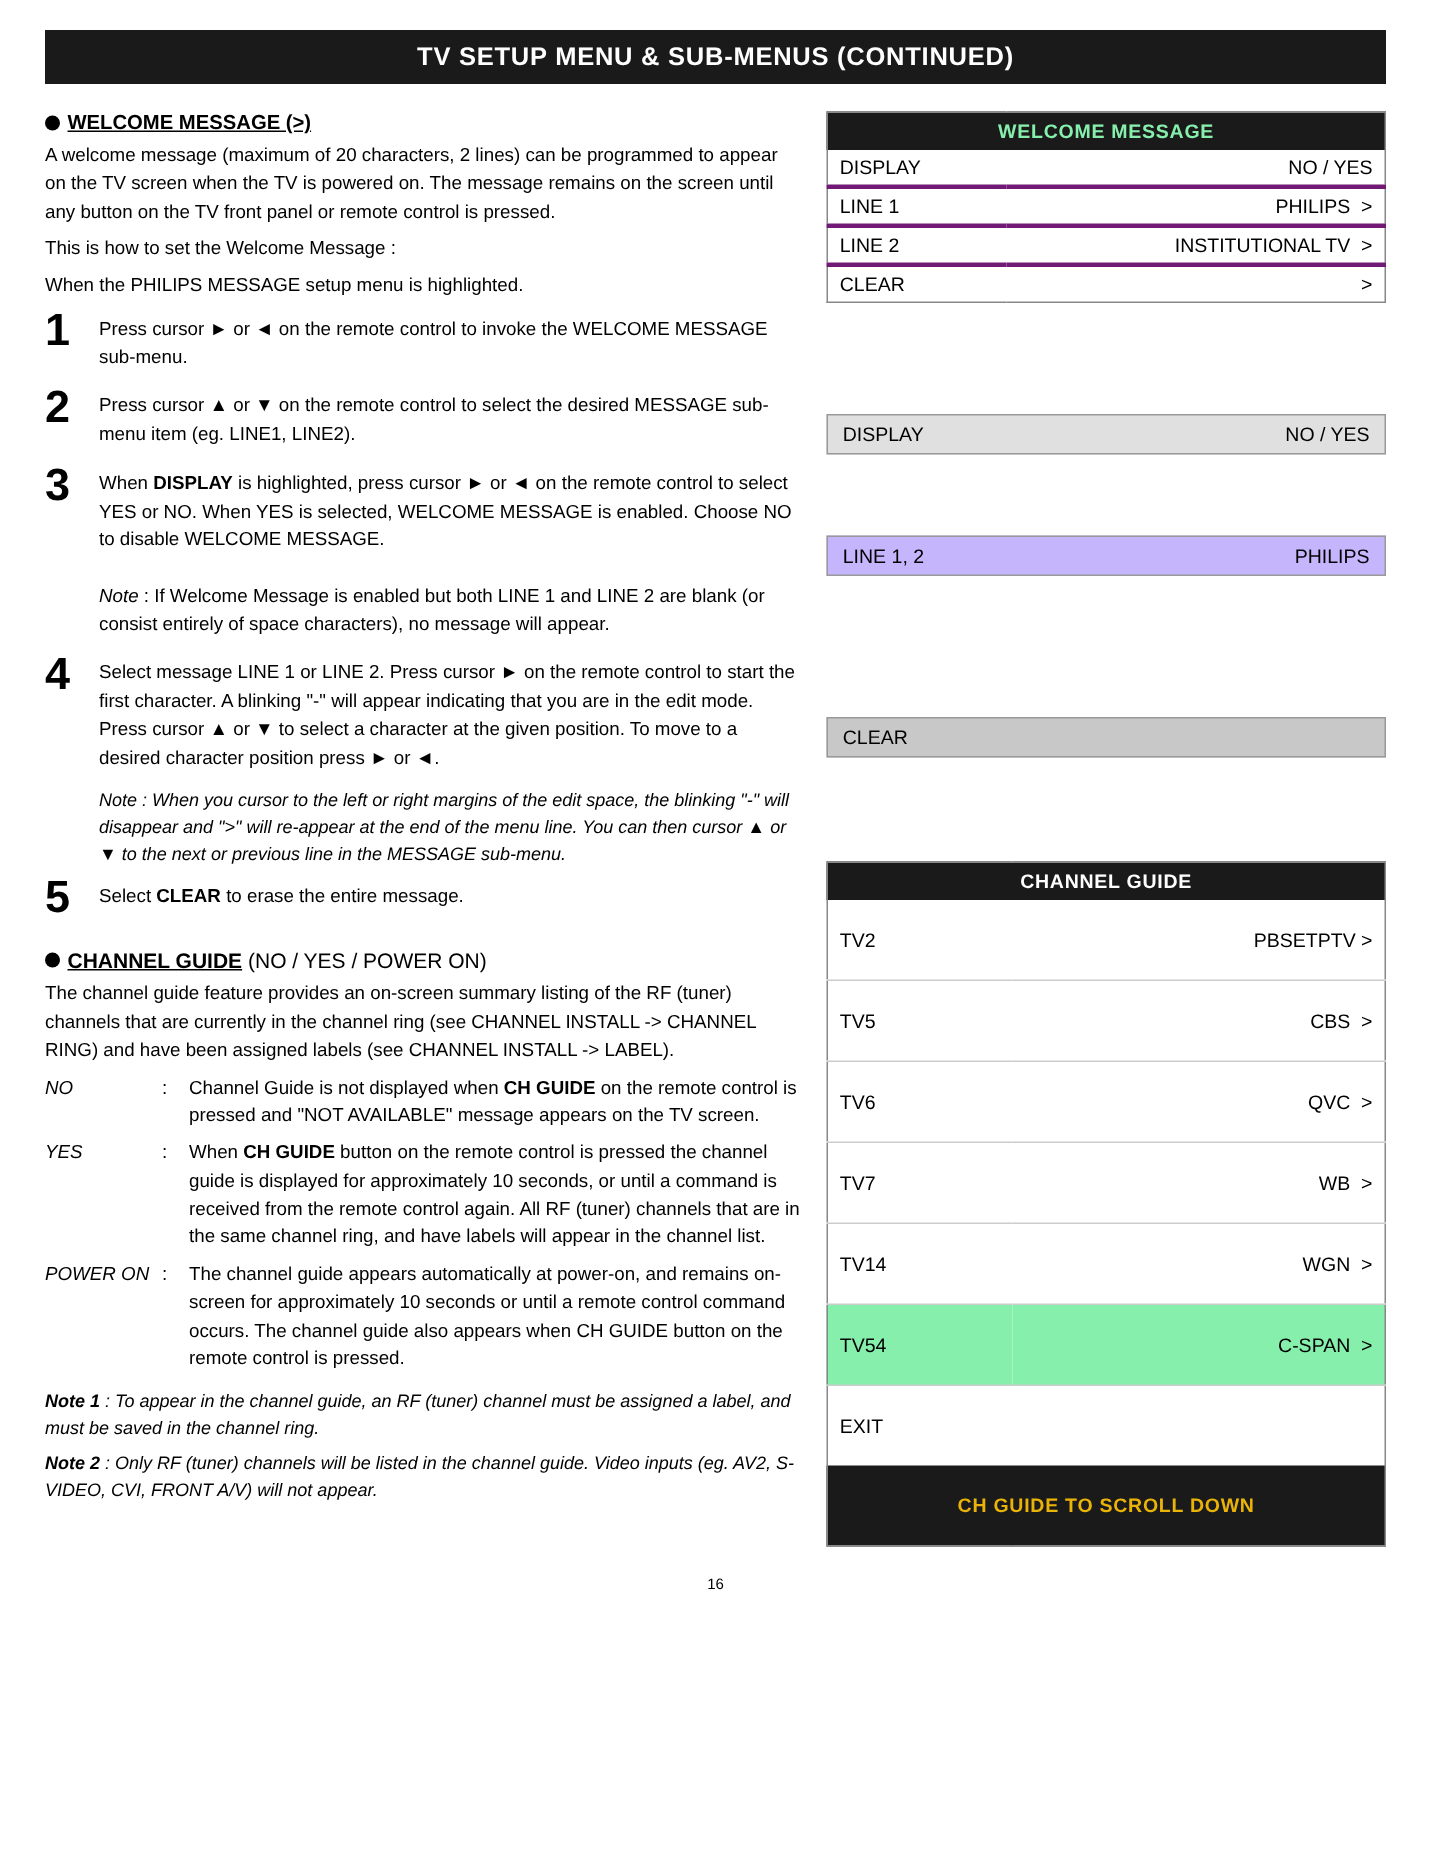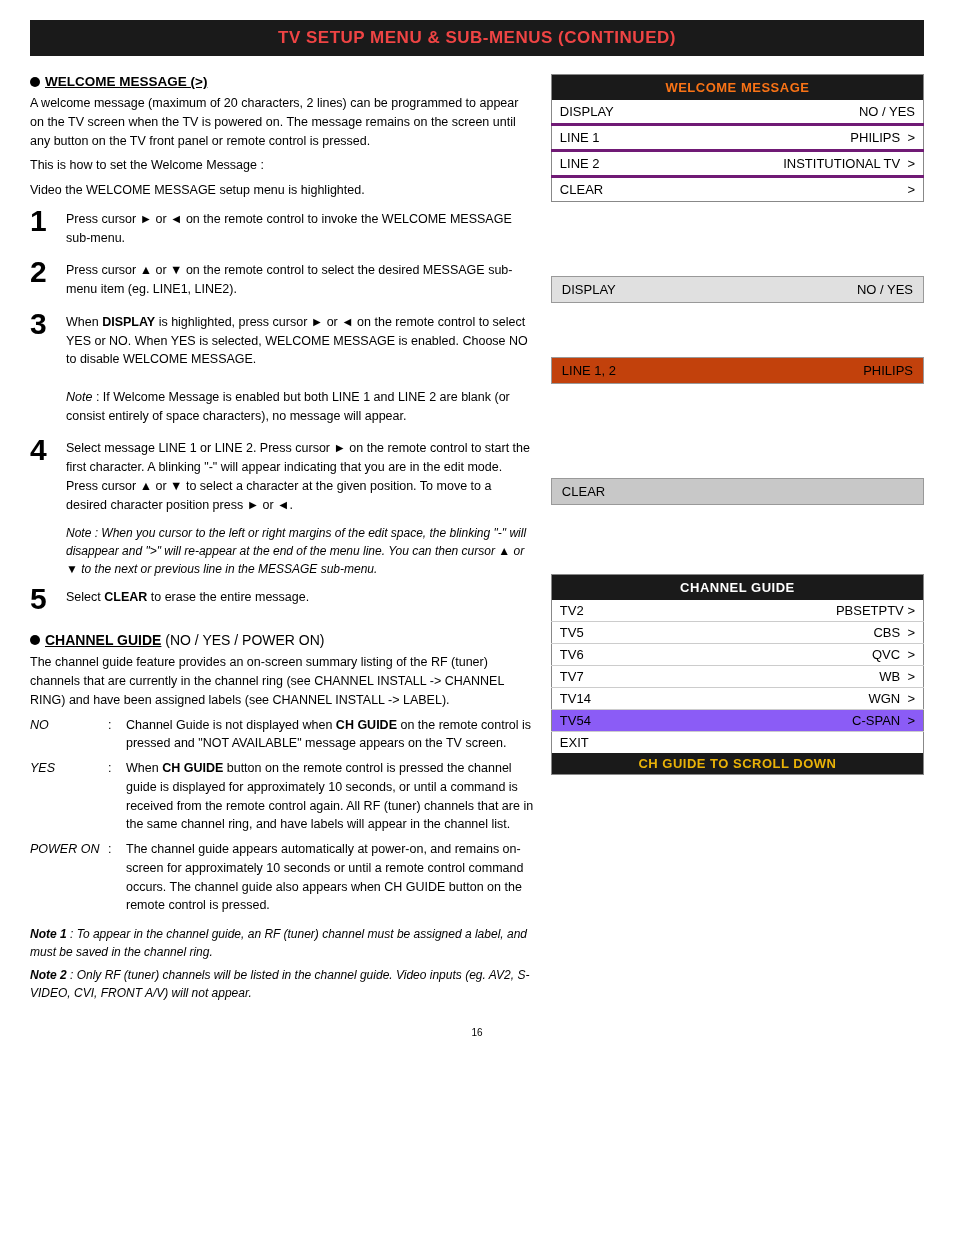--- a/index.html
+++ b/index.html
@@ -9,21 +9,21 @@
       background: #fff;
       font-family: Arial, Helvetica, sans-serif;
       font-size: 13px;
       color: #000;
       padding: 20px 30px;
     }
 
     
     .main-title {
       background: #1a1a1a;
-      color: #ef4444;
+      color: #ffffff;
       text-align: center;
       font-size: 17px;
       font-weight: bold;
       padding: 8px 10px;
       margin-bottom: 18px;
       letter-spacing: 0.5px;
     }
 
     
     .two-col {
@@ -99,21 +99,21 @@
 
     
     .wm-table {
       width: 100%;
       border-collapse: collapse;
       margin-bottom: 14px;
       border: 1px solid #888;
     }
     .wm-table th {
       background: #1a1a1a;
-      color: #f97316;
+      color: #86efac;
       text-align: center;
       padding: 5px 8px;
       font-size: 13px;
       font-weight: bold;
       letter-spacing: 0.5px;
     }
     .wm-table td {
       padding: 4px 8px;
       font-size: 13px;
       border-top: 3px solid #701a75;
@@ -128,21 +128,21 @@
       padding: 5px 10px;
       display: flex;
       justify-content: space-between;
       align-items: center;
       margin-bottom: 14px;
       font-size: 13px;
     }
 
     
     .line-box {
-      background: #c2410c;
+      background: #c4b5fd;
       border: 1px solid #999;
       padding: 5px 10px;
       display: flex;
       justify-content: space-between;
       align-items: center;
       margin-bottom: 14px;
       font-size: 13px;
     }
 
     
@@ -210,28 +210,28 @@
     .cg-table th {
       background: #1a1a1a;
       color: #fff;
       text-align: center;
       padding: 5px 8px;
       font-size: 13px;
       font-weight: bold;
       letter-spacing: 0.5px;
     }
     .cg-table td {
-      padding: 3px 8px;
+      padding: 19px 8px;
       font-size: 13px;
       border-top: 1px solid #ccc;
     }
     .cg-table tr:first-child td { border-top: none; }
     .cg-table .td-right { text-align: right; }
     .cg-table .row-highlight {
-      background: #8b5cf6;
+      background: #86efac;
     }
     .cg-footer {
       background: #1a1a1a;
       color: #eab308;
       text-align: center;
       padding: 5px 8px;
       font-size: 13px;
       font-weight: bold;
       letter-spacing: 0.5px;
     }
@@ -258,21 +258,21 @@
 
   <div class="left-col">
 
     <div class="section-header">
       <span class="bullet-circle"></span>
       <span>WELCOME MESSAGE (&gt;)</span>
     </div>
 
     <p class="section-intro">A welcome message (maximum of 20 characters, 2 lines) can be programmed to appear on the TV screen when the TV is powered on. The message remains on the screen until any button on the TV front panel or remote control is pressed.</p>
     <p class="section-intro">This is how to set the Welcome Message :</p>
-    <p class="section-intro">Video the WELCOME MESSAGE setup menu is highlighted.</p>
+    <p class="section-intro">When the PHILIPS MESSAGE setup menu is highlighted.</p>
 
     <div class="steps-container">
 
       <div class="step">
         <span class="step-num">1</span>
         <div class="step-text">
           Press cursor ► or ◄ on the remote control to invoke the WELCOME MESSAGE sub-menu.
         </div>
       </div>
 

